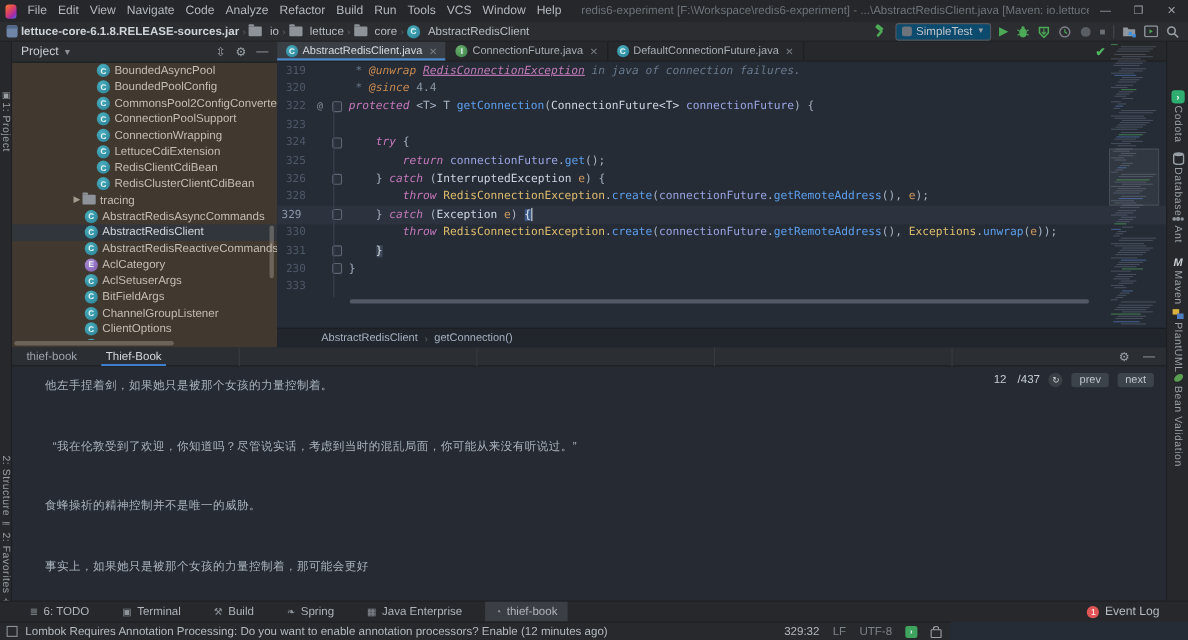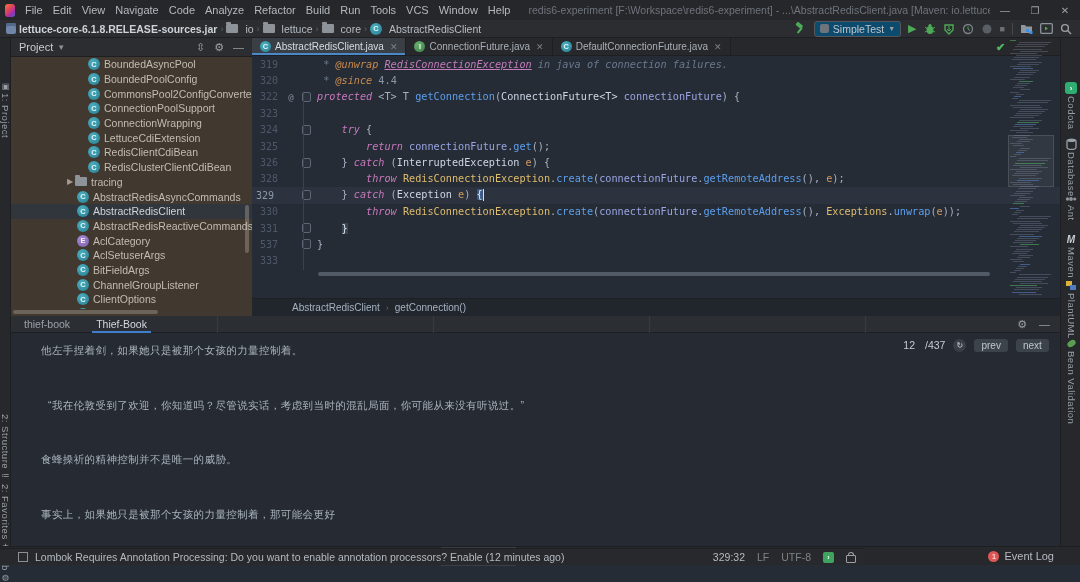--- a/index.html
+++ b/index.html
@@ -101,21 +101,21 @@
   #pagetotal{color:#c6cdd5;font-size:10.5px;}
   #refreshbtn{width:13px;height:13px;border-radius:50%;background:#3a3f46;color:#cdd3d9;font-size:8px;display:flex;align-items:center;justify-content:center;}
   .pgbtn{background:#3d434b;color:#c0c6cd;border-radius:3px;font-size:10px;padding:1px 7px;}
   
   #bottombar{left:0;top:546px;width:1080px;height:19px;background:#26282c;border-top:1px solid #1d1f22;box-sizing:border-box;display:flex;align-items:center;}
   .bitem{display:flex;align-items:center;gap:5px;height:19px;padding:0 9px;color:#aeb4ba;font-size:10.5px;}
   .bitem.sel{background:#3b3f45;}
   .bicon{font-size:9px;color:#8d939a;}
   #eventlog{margin-left:auto;display:flex;align-items:center;gap:5px;margin-right:26px;}
   #evbadge{width:11px;height:11px;border-radius:50%;background:#e05555;color:#fff;font-size:8px;display:flex;align-items:center;justify-content:center;}
-  #statusbar{left:0;top:548px;width:864px;height:17px;background:#27292d;border-top:1px solid #1d1f22;box-sizing:border-box;display:flex;align-items:center;padding-left:12px;}
+  #statusbar{left:0;top:565px;width:864px;height:17px;background:#27292d;border-top:1px solid #1d1f22;box-sizing:border-box;display:flex;align-items:center;}
   #sb-icon{width:8px;height:8px;border:1px solid #8a9096;margin:0 7px 0 6px;}
   #sb-msg{color:#b4bac0;font-size:10.5px;white-space:nowrap;}
   #sb-right{margin-left:auto;display:flex;align-items:center;gap:12px;margin-right:8px;}
   #sb-pos{color:#b4bac0;font-size:10.5px;}
   .sb-dim{color:#7d838a;font-size:10.5px;}
   .gsq{width:11px;height:11px;border-radius:2px;background:#3fa45f;color:#fff;font-size:7px;display:flex;align-items:center;justify-content:center;font-weight:bold;}
   .locki{width:8px;height:6px;border:1px solid #9aa0a6;border-radius:1px;position:relative;margin-top:3px;}
   .locki:before{content:"";position:absolute;left:1px;top:-4px;width:4px;height:3px;border:1px solid #9aa0a6;border-bottom:none;border-radius:3px 3px 0 0;}
   svg{display:block;}
 </style>
@@ -441,21 +441,21 @@
         <div class="cline"><span class="lnum">320</span><span class="gut-at"></span><span class="gut-fold"></span><span class="codetxt"><span class="c-cmt"> * </span><span class="c-tag">@since</span><span class="c-cmt"> </span><span class="c-num">4.4</span></span></div>
         <div class="cline"><span class="lnum">322</span><span class="gut-at">@</span><span class="gut-fold"><span class="foldbox"></span></span><span class="codetxt"><span class="c-kw">protected</span><span class="c-txt"> &lt;T&gt; T </span><span class="c-mtd">getConnection</span><span class="c-txt">(</span><span class="c-typ">ConnectionFuture&lt;T&gt;</span><span class="c-txt"> </span><span class="c-var">connectionFuture</span><span class="c-txt">) {</span></span></div>
         <div class="cline"><span class="lnum">323</span><span class="gut-at"></span><span class="gut-fold"></span><span class="codetxt"></span></div>
         <div class="cline"><span class="lnum">324</span><span class="gut-at"></span><span class="gut-fold"><span class="foldbox"></span></span><span class="codetxt"><span class="c-txt">    </span><span class="c-kw">try</span><span class="c-txt"> {</span></span></div>
         <div class="cline"><span class="lnum">325</span><span class="gut-at"></span><span class="gut-fold"></span><span class="codetxt"><span class="c-txt">        </span><span class="c-kw">return</span><span class="c-txt"> </span><span class="c-var">connectionFuture</span><span class="c-txt">.</span><span class="c-mtd">get</span><span class="c-txt">();</span></span></div>
         <div class="cline"><span class="lnum">326</span><span class="gut-at"></span><span class="gut-fold"><span class="foldbox"></span></span><span class="codetxt"><span class="c-txt">    } </span><span class="c-kw">catch</span><span class="c-txt"> (</span><span class="c-typ">InterruptedException</span><span class="c-txt"> </span><span class="c-prm">e</span><span class="c-txt">) {</span></span></div>
         <div class="cline"><span class="lnum">328</span><span class="gut-at"></span><span class="gut-fold"></span><span class="codetxt"><span class="c-txt">        </span><span class="c-kw">throw</span><span class="c-txt"> </span><span class="c-cls">RedisConnectionException</span><span class="c-txt">.</span><span class="c-mtd">create</span><span class="c-txt">(</span><span class="c-var">connectionFuture</span><span class="c-txt">.</span><span class="c-mtd">getRemoteAddress</span><span class="c-txt">(), </span><span class="c-prm">e</span><span class="c-txt">);</span></span></div>
         <div class="cline active"><span class="lnum">329</span><span class="gut-at"></span><span class="gut-fold"><span class="foldbox"></span></span><span class="codetxt"><span class="c-txt">    } </span><span class="c-kw">catch</span><span class="c-txt"> (</span><span class="c-typ">Exception</span><span class="c-txt"> </span><span class="c-prm">e</span><span class="c-txt">) </span><span class="c-brace">{</span><span class="caret"></span></span></div>
         <div class="cline"><span class="lnum">330</span><span class="gut-at"></span><span class="gut-fold"></span><span class="codetxt"><span class="c-txt">        </span><span class="c-kw">throw</span><span class="c-txt"> </span><span class="c-cls">RedisConnectionException</span><span class="c-txt">.</span><span class="c-mtd">create</span><span class="c-txt">(</span><span class="c-var">connectionFuture</span><span class="c-txt">.</span><span class="c-mtd">getRemoteAddress</span><span class="c-txt">(), </span><span class="c-cls">Exceptions</span><span class="c-txt">.</span><span class="c-mtd">unwrap</span><span class="c-txt">(</span><span class="c-prm">e</span><span class="c-txt">));</span></span></div>
         <div class="cline"><span class="lnum">331</span><span class="gut-at"></span><span class="gut-fold"><span class="foldbox"></span></span><span class="codetxt"><span class="c-txt">    </span><span class="c-brace2">}</span></span></div>
-        <div class="cline"><span class="lnum">537</span><span class="gut-at"></span><span class="gut-fold"><span class="foldbox"></span></span><span class="codetxt"><span class="c-txt">}</span></span></div>
+        <div class="cline"><span class="lnum">230</span><span class="gut-at"></span><span class="gut-fold"><span class="foldbox"></span></span><span class="codetxt"><span class="c-txt">}</span></span></div>
         <div class="cline"><span class="lnum">333</span><span class="gut-at"></span><span class="gut-fold"></span><span class="codetxt"></span></div>
       </div>
     <div id="foldline"></div>
     <div id="check">✔</div>
     <div id="minimap">
         <div id="mviewport"></div>
         <div style="position: absolute; left: 2px; top: 0px; width: 6px; height: 1px; background: rgba(80, 170, 95, 0.6);"></div>
         <div style="position: absolute; left: 11px; top: 2.15px; width: 32px; height: 1px; background: rgba(150, 165, 190, 0.28);"></div>
         <div style="position: absolute; left: 9px; top: 4.3px; width: 31px; height: 1px; background: rgba(150, 165, 190, 0.28);"></div>
         <div style="position: absolute; left: 7px; top: 6.45px; width: 30px; height: 1px; background: rgba(150, 165, 190, 0.28);"></div>

